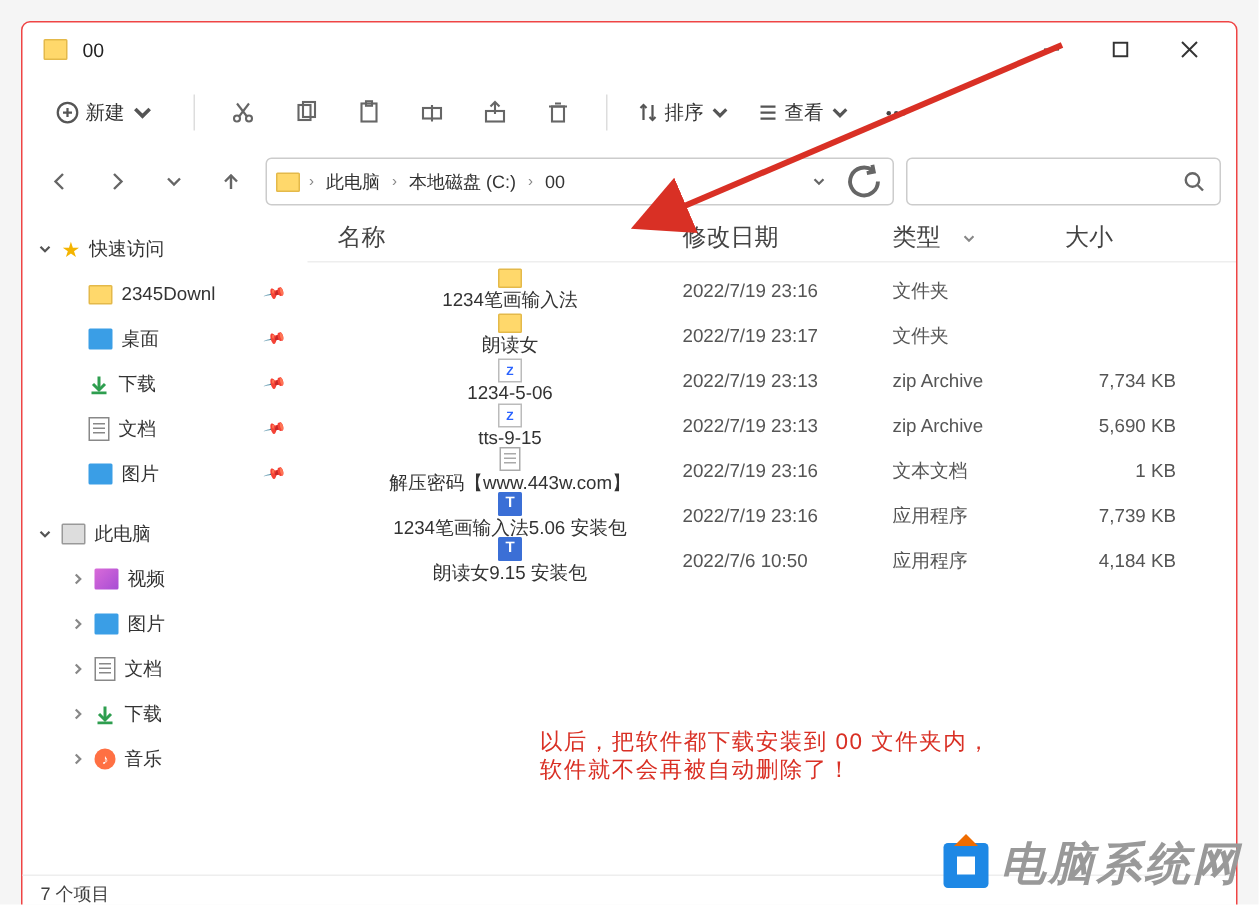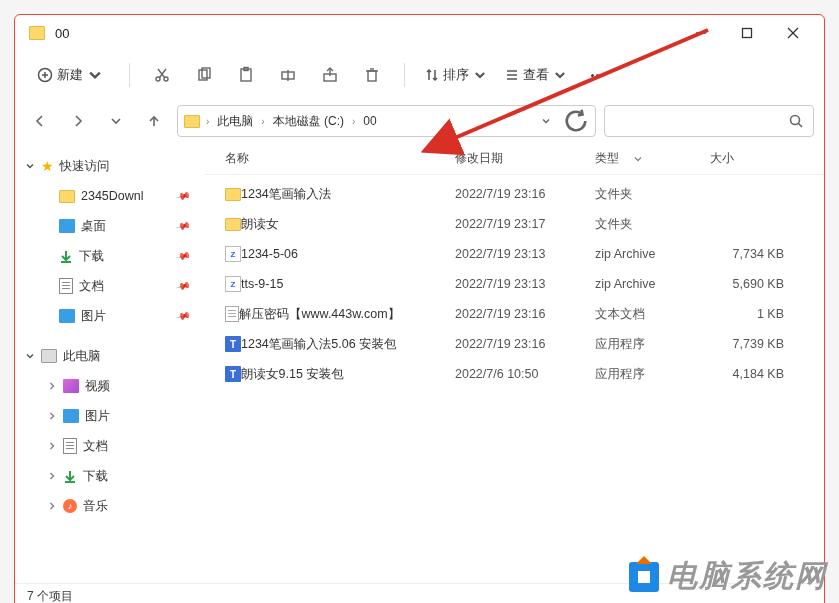--- a/index.html
+++ b/index.html
@@ -42,29 +42,29 @@
 .tree-item .ico-blue { width: 16px; height: 14px; background: #3a9ee6; border-radius: 1px; }
 .tree-item .ico-green { width: 14px; height: 14px; }
 .tree-item .ico-doc { width: 14px; height: 16px; background: #fff; border: 1px solid #888; position: relative; }
 .tree-item .ico-doc::before { content: ""; position: absolute; left: 2px; right: 2px; top: 3px; height: 1px; background: #888; box-shadow: 0 3px 0 #888, 0 6px 0 #888; }
 .tree-item .ico-music { width: 14px; height: 14px; background: #ff7043; border-radius: 50%; display: flex; align-items: center; justify-content: center; color: #fff; font-size: 9px; }
 .tree-item .ico-purple { width: 16px; height: 14px; background: linear-gradient(135deg,#d96bd9,#a74dd4); border-radius: 1px; position:relative; }
 .tree-item .ico-pc { width: 16px; height: 14px; background: #ddd; border: 1px solid #999; border-radius: 1px; }
 .pin { color: #888; font-size: 10px; margin-left: auto; margin-right: 6px; transform: rotate(30deg); }
 .tree-chev { width: 10px; height: 10px; }
 .main { flex: 1; display: flex; flex-direction: column; position: relative; }
-.col-headers { height: 32px; display: flex; align-items: center; border-bottom: 1px solid #eee; font-size: 12px; color: #444; padding: 0 10px; }
+.col-headers { height: 32px; display: flex; align-items: center; border-bottom: 1px solid #eee; font-size: 16px; color: #444; padding: 0 10px; }
 .col-headers .col { display: flex; align-items: center; gap: 4px; }
 .col-name { width: 240px; padding-left: 10px; }
 .col-date { width: 140px; }
 .col-type { width: 115px; }
 .col-size { flex: 1; text-align: right; padding-right: 30px; }
 .file-list { padding: 4px 10px; }
 .file-row { height: 30px; display: flex; align-items: center; font-size: 12.5px; color: #333; }
-.file-row .fname { width: 240px; display: flex; align-items: center; gap: 0; padding-left: 10px; }
+.file-row .fname { width: 240px; display: flex; align-items: center; gap: 0; padding-left: 10px; flex-direction: column; }
 .file-row .fdate { width: 140px; color: #555; }
 .file-row .ftype { width: 115px; color: #555; }
 .file-row .fsize { flex: 1; text-align: right; padding-right: 30px; color: #555; }
 .ico-folder { width: 16px; height: 13px; background: #ffd86b; border: 1px solid #e4b94a; border-radius: 1px; }
 .ico-zip { width: 16px; height: 16px; background: #fff; border: 1px solid #bbb; position: relative; display:flex; align-items:center; justify-content:center; }
 .ico-zip::after { content: "Z"; font-size: 8px; font-weight: bold; color: #2962ff; }
 .ico-txt { width: 14px; height: 16px; background: #fff; border: 1px solid #aaa; position: relative; }
 .ico-txt::before { content: ""; position: absolute; left: 2px; right: 2px; top: 3px; height: 1px; background: #aaa; box-shadow: 0 3px 0 #aaa, 0 6px 0 #aaa; }
 .ico-app { width: 16px; height: 16px; background: #3b6fd6; color: #fff; font-size: 10px; font-weight: bold; display: flex; align-items: center; justify-content: center; border-radius: 1px; }
 .annotation { position: absolute; left: 50%; transform: translateX(-50%); bottom: 60px; font-size: 15px; color: #d93025; font-weight: 500; letter-spacing: 1px; }
@@ -405,20 +405,21 @@
           <div class="file-row">
             <div class="fname">
               <span class="ico-app">T</span>
               <span>朗读女9.15 安装包</span>
             </div>
             <div class="fdate">2022/7/6 10:50</div>
             <div class="ftype">应用程序</div>
             <div class="fsize">4,184 KB</div>
           </div>
         </div>
+      <div class="annotation">以后，把软件都下载安装到 00 文件夹内，软件就不会再被自动删除了！</div>
     </div>
   </div>
 
   <div class="statusbar">
     <span>7 个项目</span>
   </div>
 </div>
 
 <svg class="arrow-overlay">
   <defs>

